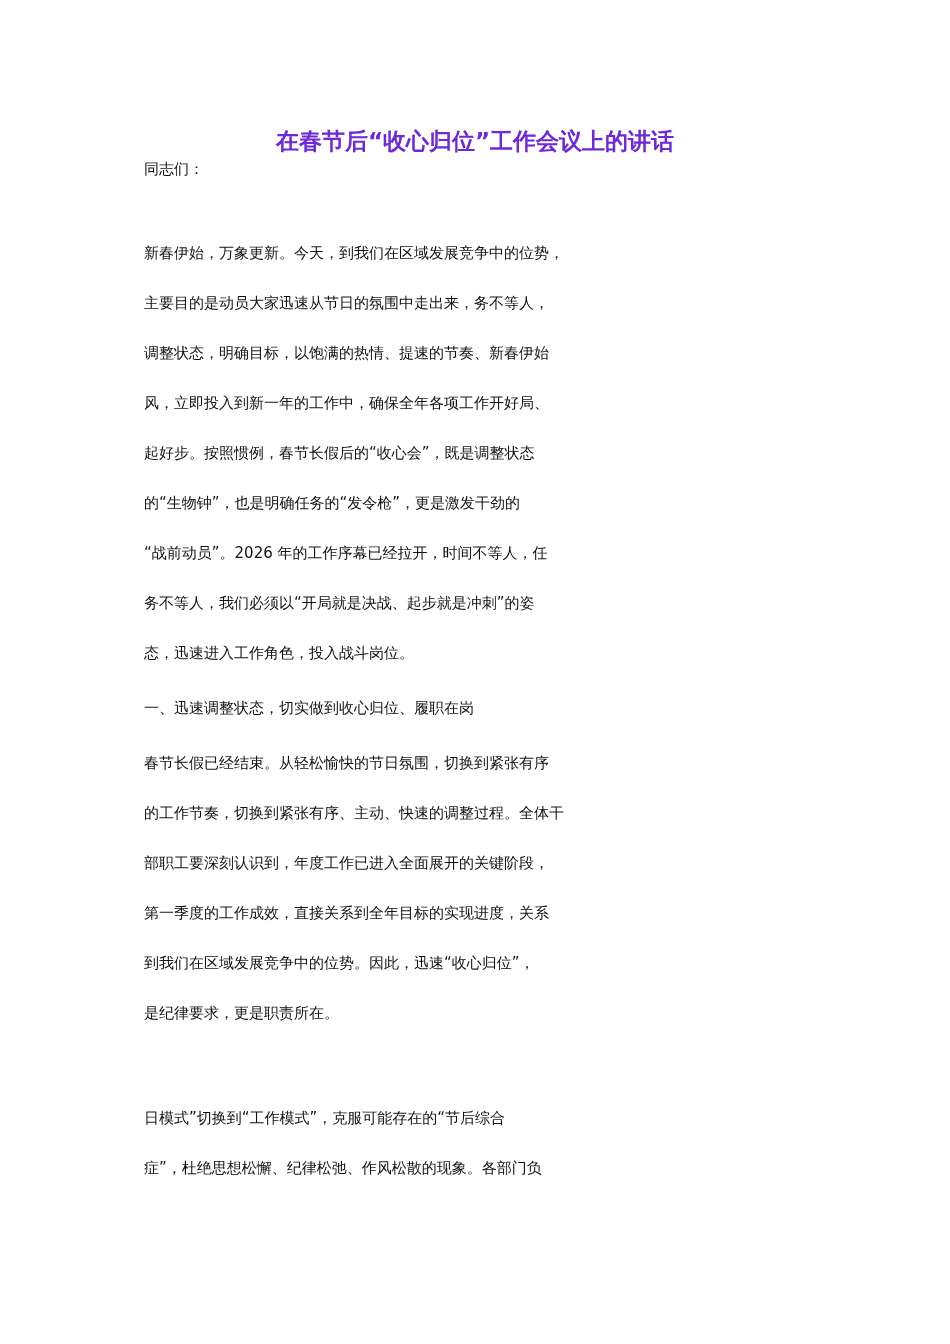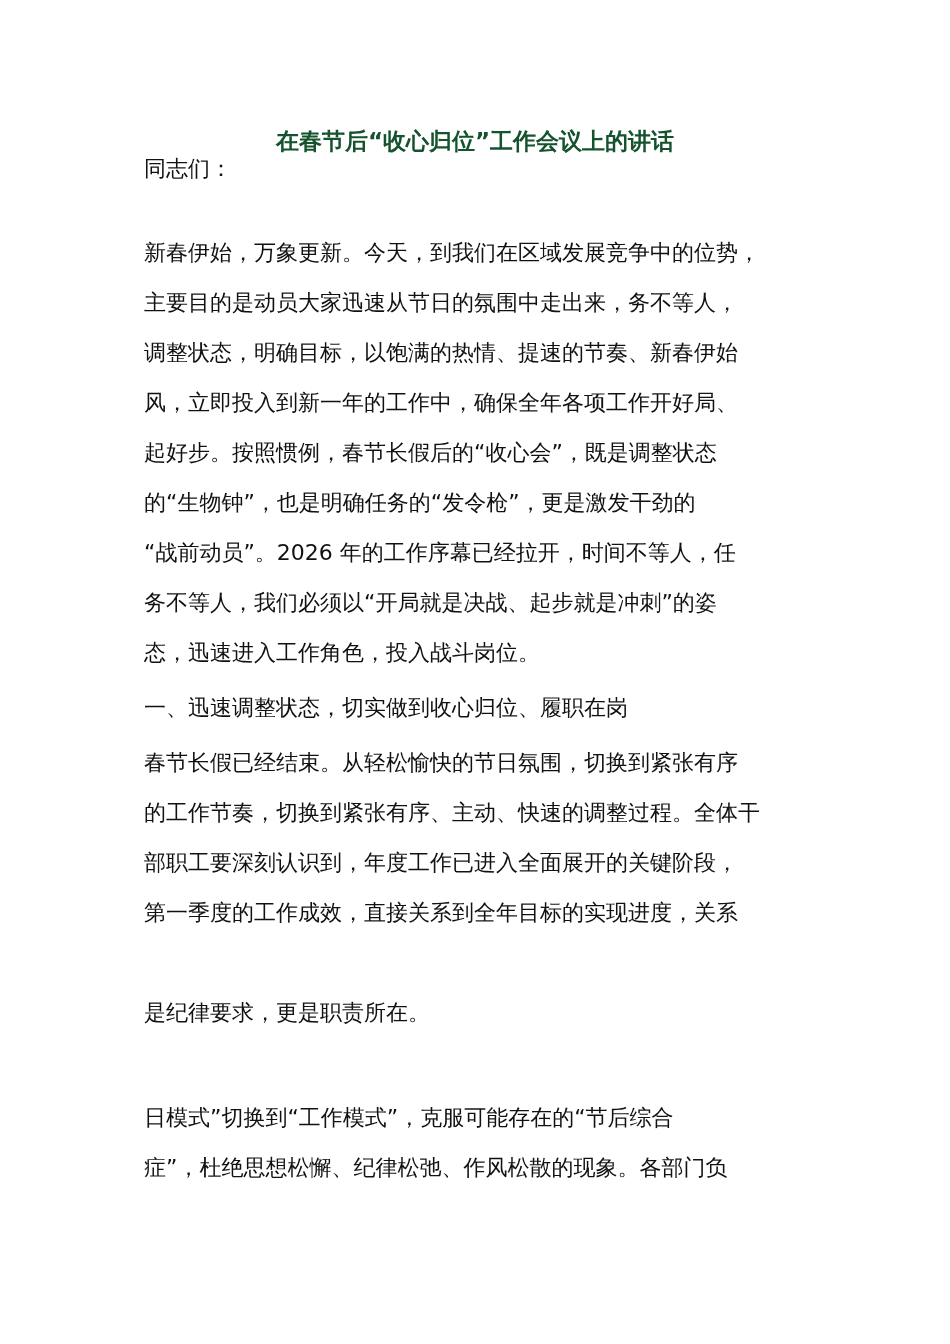--- a/index.html
+++ b/index.html
@@ -1,21 +1,21 @@
 <!DOCTYPE html>
 <html><head>
 <meta charset="utf-8">
 <style>
   html, body { margin: 0; padding: 0; background: #ffffff; }
   body { width: 950px; height: 1344px; position: relative; overflow: hidden;
          font-family: "DejaVu Sans", "Liberation Sans", sans-serif; color: #111111; }
   .page { position: absolute; left: 0; top: 0; width: 950px; height: 1344px; background: #ffffff; }
   .title { position: absolute; left: 0; width: 950px; top: 124px; text-align: center;
-           font-size: 23px; font-weight: bold; line-height: 34px; color: #14532d; }
-  .line { position: absolute; left: 144px; font-size: 22px; line-height: 30px; white-space: nowrap; color: #111; letter-spacing: 0px; }
+           font-size: 23px; font-weight: bold; line-height: 34px; color: #6d28d9; }
+  .line { position: absolute; left: 144px; font-size: 15px; line-height: 30px; white-space: nowrap; color: #111; letter-spacing: 0px; }
 </style>
 </head>
 <body>
 
 <div class="page">
   <div class="title">在春节后“收心归位”工作会议上的讲话</div>
   <div class="line" style="top:154px">同志们：</div>
 
   <div class="line" style="top:238px">新春伊始，万象更新。今天，到我们在区域发展竞争中的位势，</div>
   <div class="line" style="top:288px">主要目的是动员大家迅速从节日的氛围中走出来，务不等人，</div>
@@ -26,17 +26,18 @@
   <div class="line" style="top:538px">“战前动员”。2026 年的工作序幕已经拉开，时间不等人，任</div>
   <div class="line" style="top:588px">务不等人，我们必须以“开局就是决战、起步就是冲刺”的姿</div>
   <div class="line" style="top:638px">态，迅速进入工作角色，投入战斗岗位。</div>
 
   <div class="line" style="top:693px">一、迅速调整状态，切实做到收心归位、履职在岗</div>
 
   <div class="line" style="top:748px">春节长假已经结束。从轻松愉快的节日氛围，切换到紧张有序</div>
   <div class="line" style="top:798px">的工作节奏，切换到紧张有序、主动、快速的调整过程。全体干</div>
   <div class="line" style="top:898px">第一季度的工作成效，直接关系到全年目标的实现进度，关系</div>
   <div class="line" style="top:848px">部职工要深刻认识到，年度工作已进入全面展开的关键阶段，</div>
+  <div class="line" style="top:948px">到我们在区域发展竞争中的位势。因此，迅速“收心归位”，</div>
   <div class="line" style="top:998px">是纪律要求，更是职责所在。</div>
 
   <div class="line" style="top:1103px">日模式”切换到“工作模式”，克服可能存在的“节后综合</div>
   <div class="line" style="top:1153px">症”，杜绝思想松懈、纪律松弛、作风松散的现象。各部门负</div>
 </div>
 
 </body></html>

